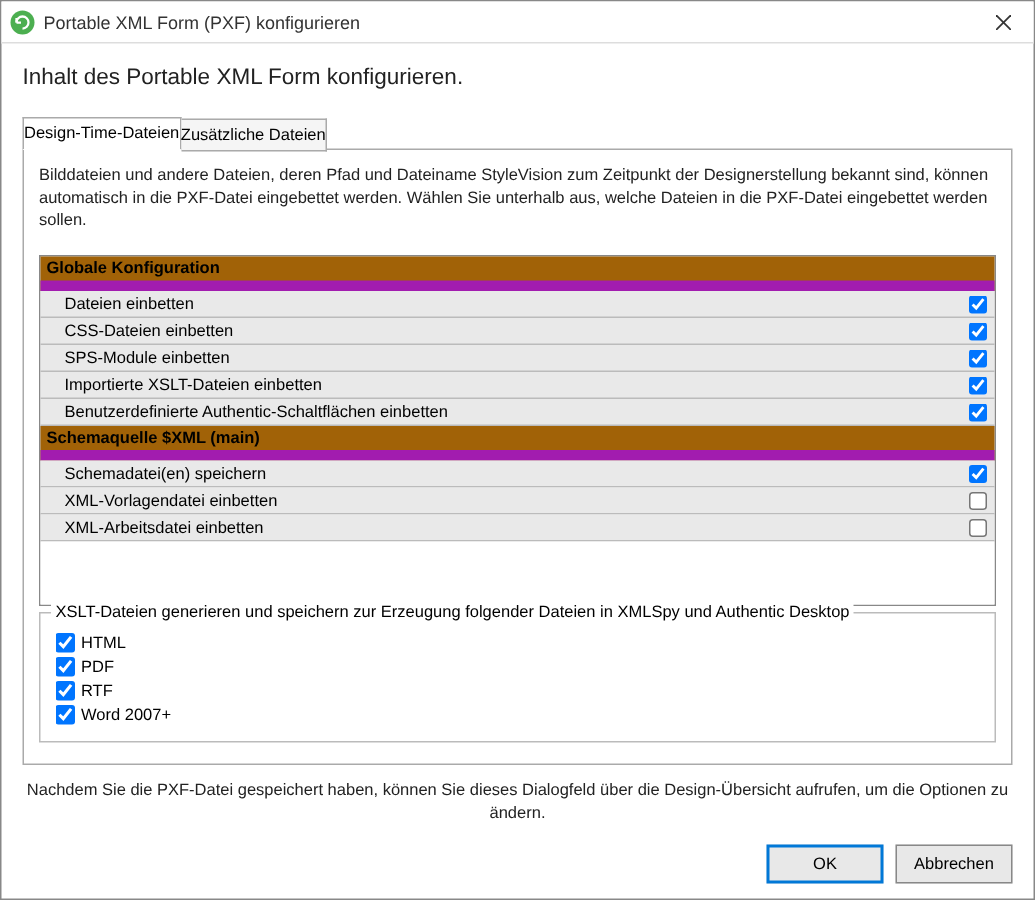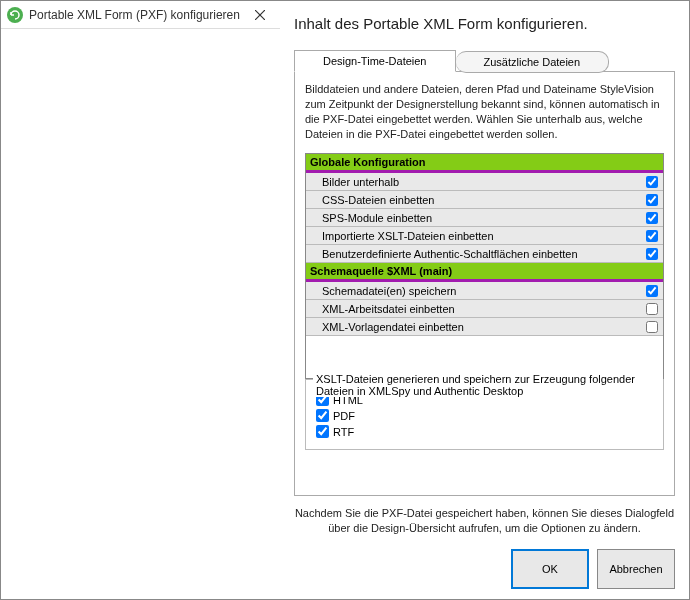--- a/index.html
+++ b/index.html
@@ -1,43 +1,43 @@
 <!DOCTYPE html>
 <html><head>
 <meta charset="utf-8">
 <style>
 * { box-sizing: border-box; margin: 0; padding: 0; }
 body { font-family: "Segoe UI", Tahoma, sans-serif; font-size: 11px; background: #fff; width: 690px; height: 600px; overflow: hidden; }
-.window { width: 690px; height: 600px; border: 1px solid #888; display: flex; flex-direction: row; }
+.window { width: 690px; height: 600px; border: 1px solid #888; display: flex; flex-direction: column; }
 .titlebar { background: #fff; height: 28px; display: flex; align-items: center; padding: 0 0 0 6px; border-bottom: 1px solid #ddd; }
 .titlebar-icon { width: 16px; height: 16px; border-radius: 50%; background: #4CAF50; display: flex; align-items: center; justify-content: center; color: #fff; font-size: 10px; font-weight: bold; margin-right: 6px; }
 .titlebar-title { flex: 1; font-size: 12px; color: #333; }
 .titlebar-close { width: 40px; height: 28px; display: flex; align-items: center; justify-content: center; cursor: pointer; font-size: 14px; color: #333; }
 .body { flex: 1; padding: 14px 14px 10px 14px; display: flex; flex-direction: column; }
 .intro { font-size: 15px; color: #222; margin-bottom: 18px; }
 .tabs { display: flex; position: relative; z-index: 2; }
-.tab { border: 1px solid #aaa; padding: 4px 28px; font-size: 11px; background: #fff; margin-right: 0; position: relative; cursor: pointer; }
+.tab { border: 1px solid #aaa; padding: 4px 0; font-size: 11px; background: #fff; margin-right: 0; position: relative; cursor: pointer; }
 .tab.active { border-bottom: 1px solid #fff; background: #fff; }
-.tab.inactive { background: #f5f5f5; top: 1px; border-left: none; border-radius: 10px; }
-.tabpanel { border: 1px solid #aaa; margin-top: -1px; padding: 10px 10px 14px 10px; flex: 1; display: flex; flex-direction: column; position: relative; z-index: 1; }
+.tab.inactive { background: #f5f5f5; top: 1px; border-left: none; }
+.tabpanel { border: 1px solid #aaa; margin-top: -1px; padding: 10px 10px 14px 10px; flex: 1; display: flex; flex-direction: column; position: relative; z-index: 1; justify-content: space-between; }
 .panel-desc { font-size: 11px; color: #222; line-height: 1.35; margin-bottom: 12px; }
 .grid { border: 1px solid #888; background: #fff; }
-.grid-header { background: #84cc16; border-bottom: 3px solid #a21caf; padding: 2px 4px; font-weight: bold; font-size: 11px; }
+.grid-header { background: #a16207; border-bottom: 7px solid #a21caf; padding: 2px 4px; font-weight: bold; font-size: 11px; }
 .grid-row { display: flex; align-items: center; background: #e9e9e9; border-bottom: 1px solid #bbb; height: 18px; }
 .grid-row .label { flex: 1; padding-left: 16px; font-size: 11px; }
 .grid-row .check { width: 22px; display: flex; align-items: center; justify-content: center; }
 .grid-row input[type="checkbox"] { width: 12px; height: 12px; }
 .grid-empty { height: 42px; background: #fff; }
 .fieldset { border: 1px solid #bbb; padding: 10px 10px 8px 10px; position: relative; }
 .fieldset-legend { position: absolute; top: -7px; left: 7px; background: #fff; padding: 0 3px; font-size: 11px; }
 .chk-line { display: flex; align-items: center; margin: 3px 0; }
 .chk-line input { margin-right: 4px; width: 13px; height: 13px; }
 .footer-note { font-size: 11px; color: #222; margin-top: 10px; line-height: 1.3; text-align: center; }
 .buttons { display: flex; justify-content: flex-end; gap: 8px; margin-top: 14px; }
-.btn { min-width: 78px; height: 40px; font-size: 11px; border: 1px solid #888; background: #e8e8e8; cursor: pointer; }
+.btn { min-width: 78px; height: 26px; font-size: 11px; border: 1px solid #888; background: #e8e8e8; cursor: pointer; }
 .btn.primary { border: 2px solid #0178d7; background: #e8e8e8; }
 </style>
 </head>
 <body>
 
 <div class="window">
   <div class="titlebar">
     <div class="titlebar-icon">
       <svg width="10" height="10" viewBox="0 0 10 10">
           <path d="M1 5 A4 4 0 1 1 5 9" stroke="#fff" stroke-width="1.5" fill="none"></path>
@@ -61,21 +61,21 @@
       <div class="tab inactive">Zusätzliche Dateien</div>
     </div>
 
     <div class="tabpanel">
       <div class="panel-desc">Bilddateien und andere Dateien, deren Pfad und Dateiname StyleVision zum Zeitpunkt der Designerstellung bekannt sind, können automatisch in die PXF-Datei eingebettet werden. Wählen Sie unterhalb aus, welche Dateien in die PXF-Datei eingebettet werden sollen.</div>
 
       <div class="grid">
         <div class="grid-header">Globale Konfiguration</div>
         <div id="rows1">
             <div class="grid-row">
-              <div class="label">Bilder unterhalb</div>
+              <div class="label">Dateien einbetten</div>
               <div class="check">
                 <input type="checkbox" checked="" style="">
               </div>
             </div>
             <div class="grid-row">
               <div class="label">CSS-Dateien einbetten</div>
               <div class="check">
                 <input type="checkbox" checked="" style="">
               </div>
             </div>
@@ -100,27 +100,27 @@
           </div>
         <div class="grid-header">Schemaquelle $XML (main)</div>
         <div id="rows2">
             <div class="grid-row">
               <div class="label">Schemadatei(en) speichern</div>
               <div class="check">
                 <input type="checkbox" checked="" style="">
               </div>
             </div>
             <div class="grid-row">
-              <div class="label">XML-Arbeitsdatei einbetten</div>
+              <div class="label">XML-Vorlagendatei einbetten</div>
               <div class="check">
                 <input type="checkbox" style="">
               </div>
             </div>
             <div class="grid-row">
-              <div class="label">XML-Vorlagendatei einbetten</div>
+              <div class="label">XML-Arbeitsdatei einbetten</div>
               <div class="check">
                 <input type="checkbox" style="">
               </div>
             </div>
           </div>
         <div class="grid-empty"></div>
       </div>
 
       <div class="fieldset">
         <div class="fieldset-legend">XSLT-Dateien generieren und speichern zur Erzeugung folgender Dateien in XMLSpy und Authentic Desktop</div>
@@ -130,20 +130,24 @@
               <span>HTML</span>
             </div>
             <div class="chk-line">
               <input type="checkbox" checked="" style="">
               <span>PDF</span>
             </div>
             <div class="chk-line">
               <input type="checkbox" checked="" style="">
               <span>RTF</span>
             </div>
+            <div class="chk-line">
+              <input type="checkbox" checked="" style="">
+              <span>Word 2007+</span>
+            </div>
           </div>
       </div>
     </div>
 
     <div class="footer-note">Nachdem Sie die PXF-Datei gespeichert haben, können Sie dieses Dialogfeld über die Design-Übersicht aufrufen, um die Optionen zu ändern.</div>
 
     <div class="buttons">
       <button class="btn primary">OK</button>
       <button class="btn">Abbrechen</button>
     </div>

